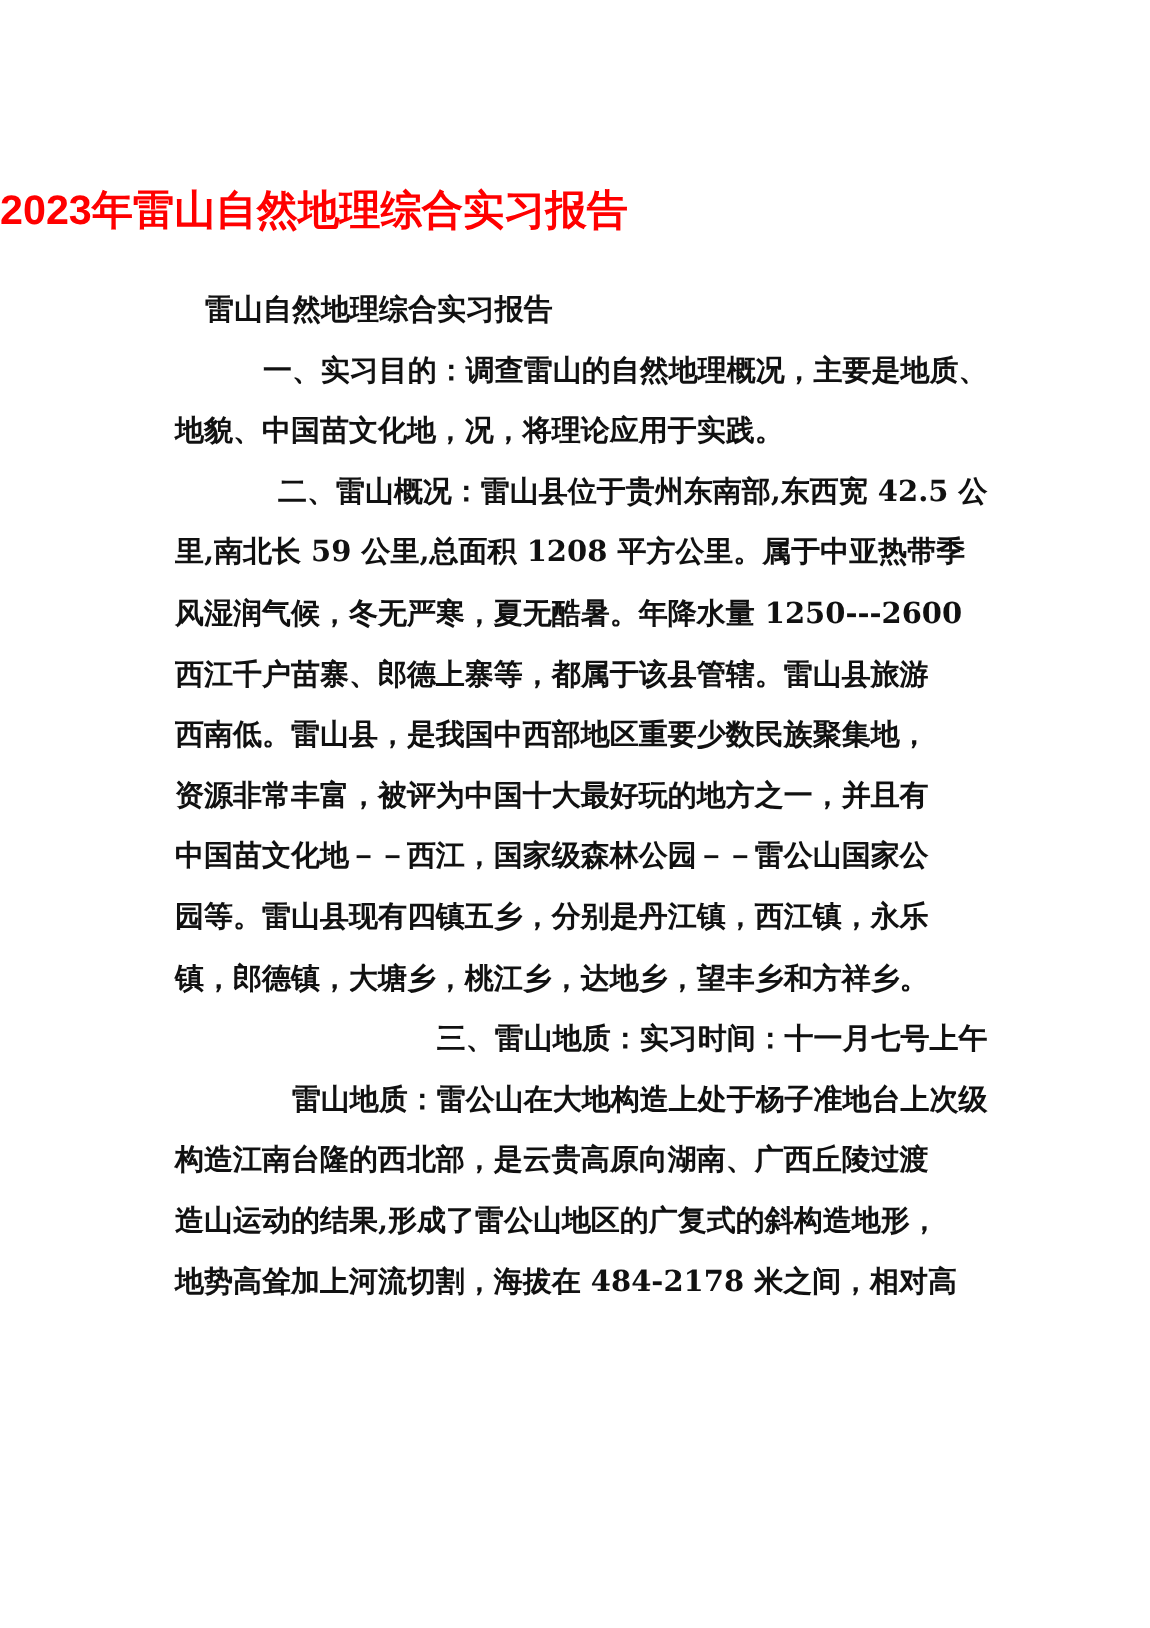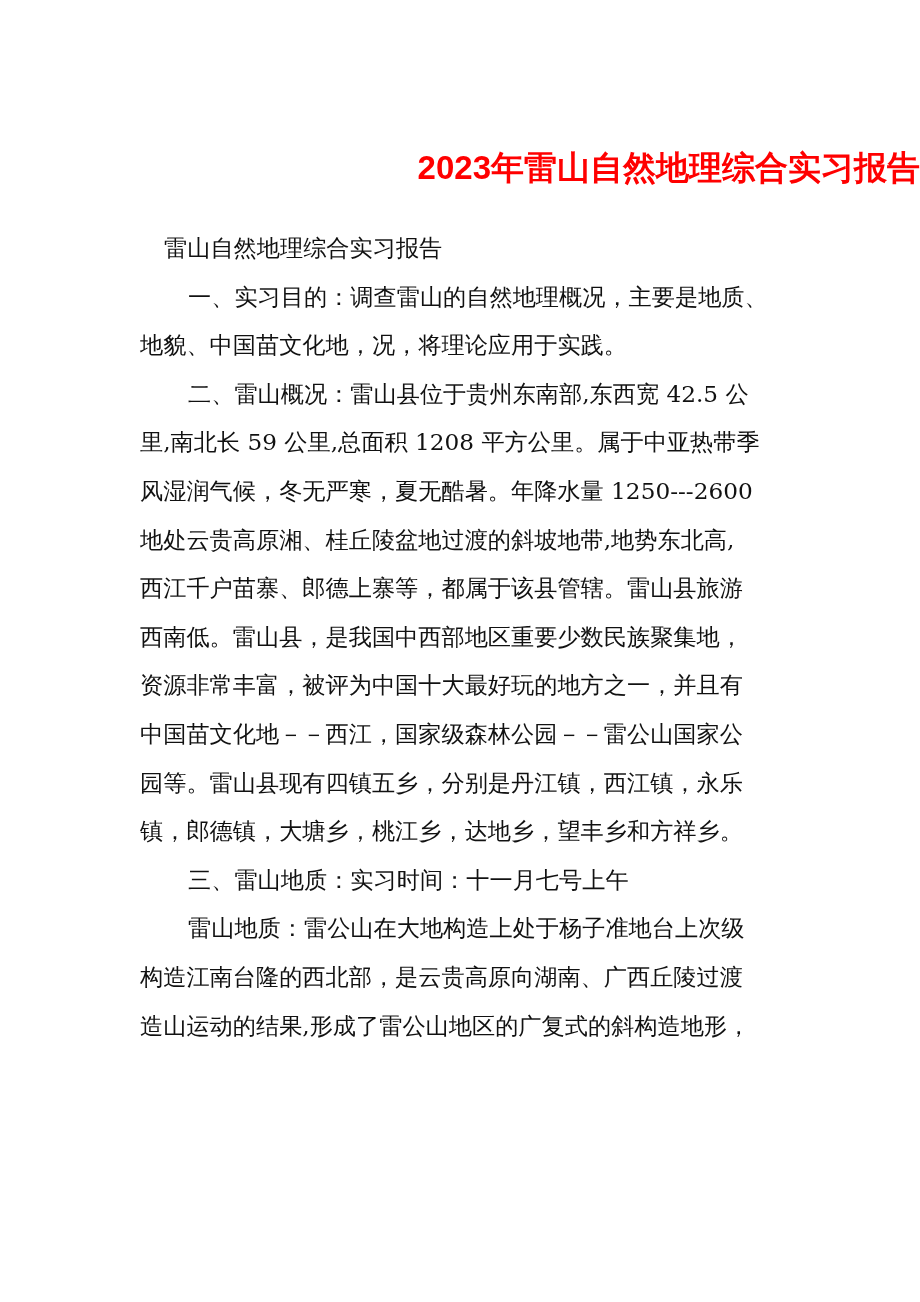--- a/index.html
+++ b/index.html
@@ -1,49 +1,49 @@
 <!DOCTYPE html>
 <html><head>
 <meta charset="utf-8">
 <style>
   html, body { margin: 0; padding: 0; background: #ffffff; }
   body { width: 920px; height: 1302px; position: relative; overflow: hidden; }
   .page { position: absolute; left: 0; top: 0; width: 920px; height: 1302px; background: #fff; }
   .title {
-    position: absolute; left: 0; top: 142px; width: 920px; text-align: right;
+    position: absolute; left: 0; top: 142px; width: 920px; text-align: left;
     font-family: "Liberation Sans", "DejaVu Sans", sans-serif;
     font-weight: bold; font-size: 33px; color: #ff0000; letter-spacing: 0px;
     line-height: 52px;
   }
   .body {
     position: absolute; left: 140px; top: 224px; width: 650px;
     font-family: "DejaVu Serif", "Liberation Serif", serif;
     font-size: 23.2px; color: #111; line-height: 48.6px;
   }
-  .line { white-space: nowrap; height: 48.6px; }
+  .line { white-space: nowrap; height: 48.6px; font-weight: bold; }
   .ind1 { padding-left: 24px; }
-  .ind2 { padding-left: 48px; }
+  .ind2 { padding-left: 48px; text-align: right; }
 </style>
 </head>
 <body>
 
 <div class="page">
   <div class="title">2023年雷山自然地理综合实习报告</div>
   <div class="body">
     <div class="line ind1">雷山自然地理综合实习报告</div>
     <div class="line ind2">一、实习目的：调查雷山的自然地理概况，主要是地质、</div>
     <div class="line">地貌、中国苗文化地，况，将理论应用于实践。</div>
     <div class="line ind2">二、雷山概况：雷山县位于贵州东南部,东西宽 42.5 公</div>
     <div class="line">里,南北长 59 公里,总面积 1208 平方公里。属于中亚热带季</div>
     <div class="line">风湿润气候，冬无严寒，夏无酷暑。年降水量 1250---2600</div>
-    <div class="line">地处云贵高原湘、桂丘陵盆地过渡的斜坡地带,地势东北高,</div>
     <div class="line">西江千户苗寨、郎德上寨等，都属于该县管辖。雷山县旅游</div>
     <div class="line">西南低。雷山县，是我国中西部地区重要少数民族聚集地，</div>
     <div class="line">资源非常丰富，被评为中国十大最好玩的地方之一，并且有</div>
     <div class="line">中国苗文化地－－西江，国家级森林公园－－雷公山国家公</div>
     <div class="line">园等。雷山县现有四镇五乡，分别是丹江镇，西江镇，永乐</div>
     <div class="line">镇，郎德镇，大塘乡，桃江乡，达地乡，望丰乡和方祥乡。</div>
     <div class="line ind2">三、雷山地质：实习时间：十一月七号上午</div>
     <div class="line ind2">雷山地质：雷公山在大地构造上处于杨子准地台上次级</div>
     <div class="line">构造江南台隆的西北部，是云贵高原向湖南、广西丘陵过渡</div>
     <div class="line">造山运动的结果,形成了雷公山地区的广复式的斜构造地形，</div>
+    <div class="line">地势高耸加上河流切割，海拔在 484-2178 米之间，相对高</div>
   </div>
 </div>
 
 </body></html>

